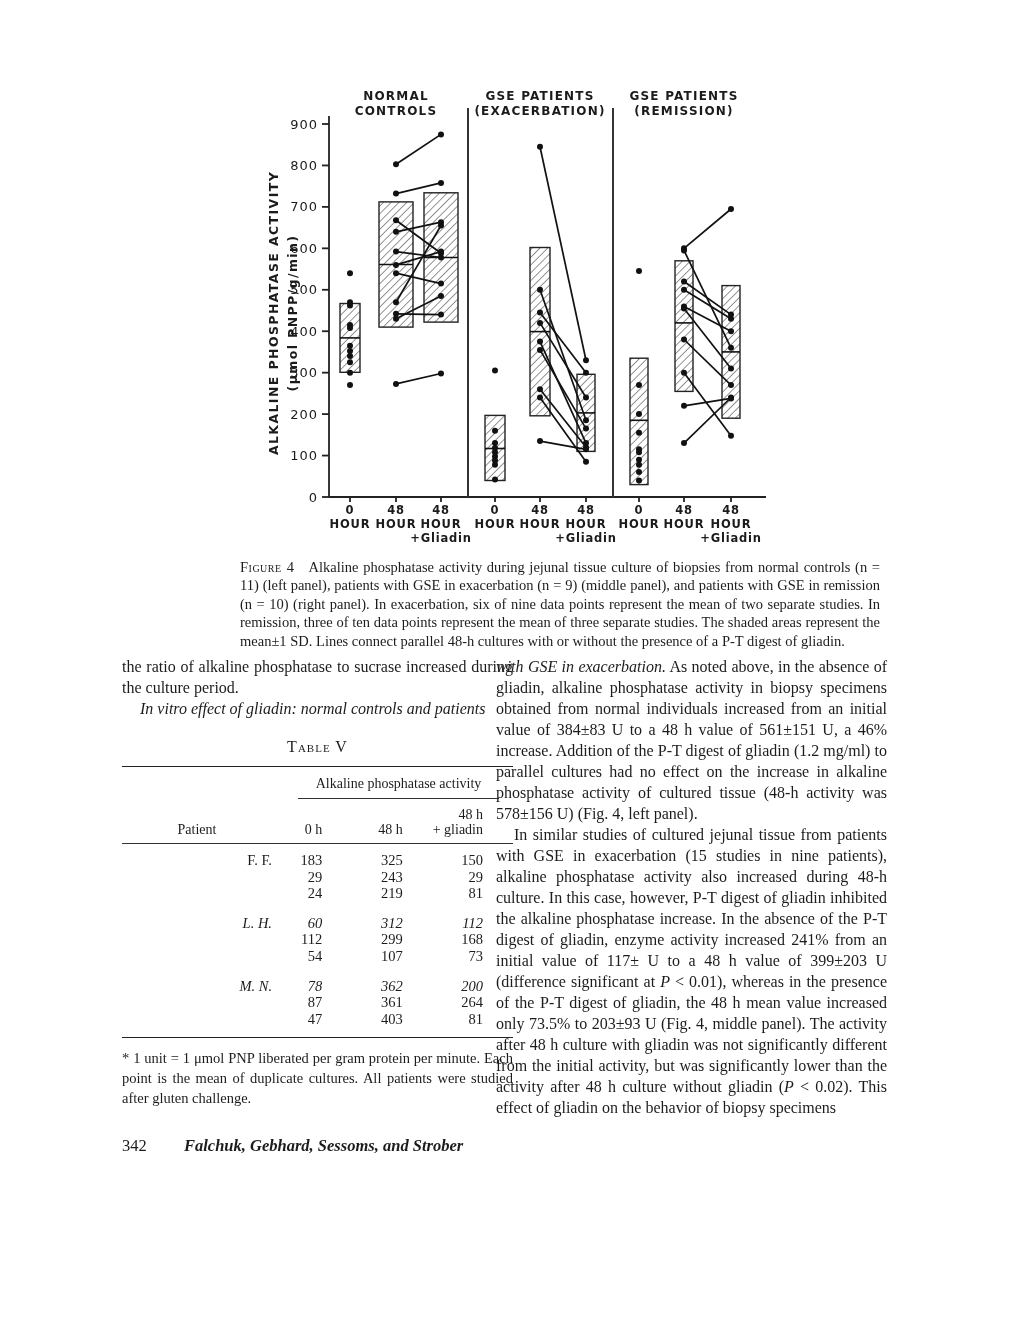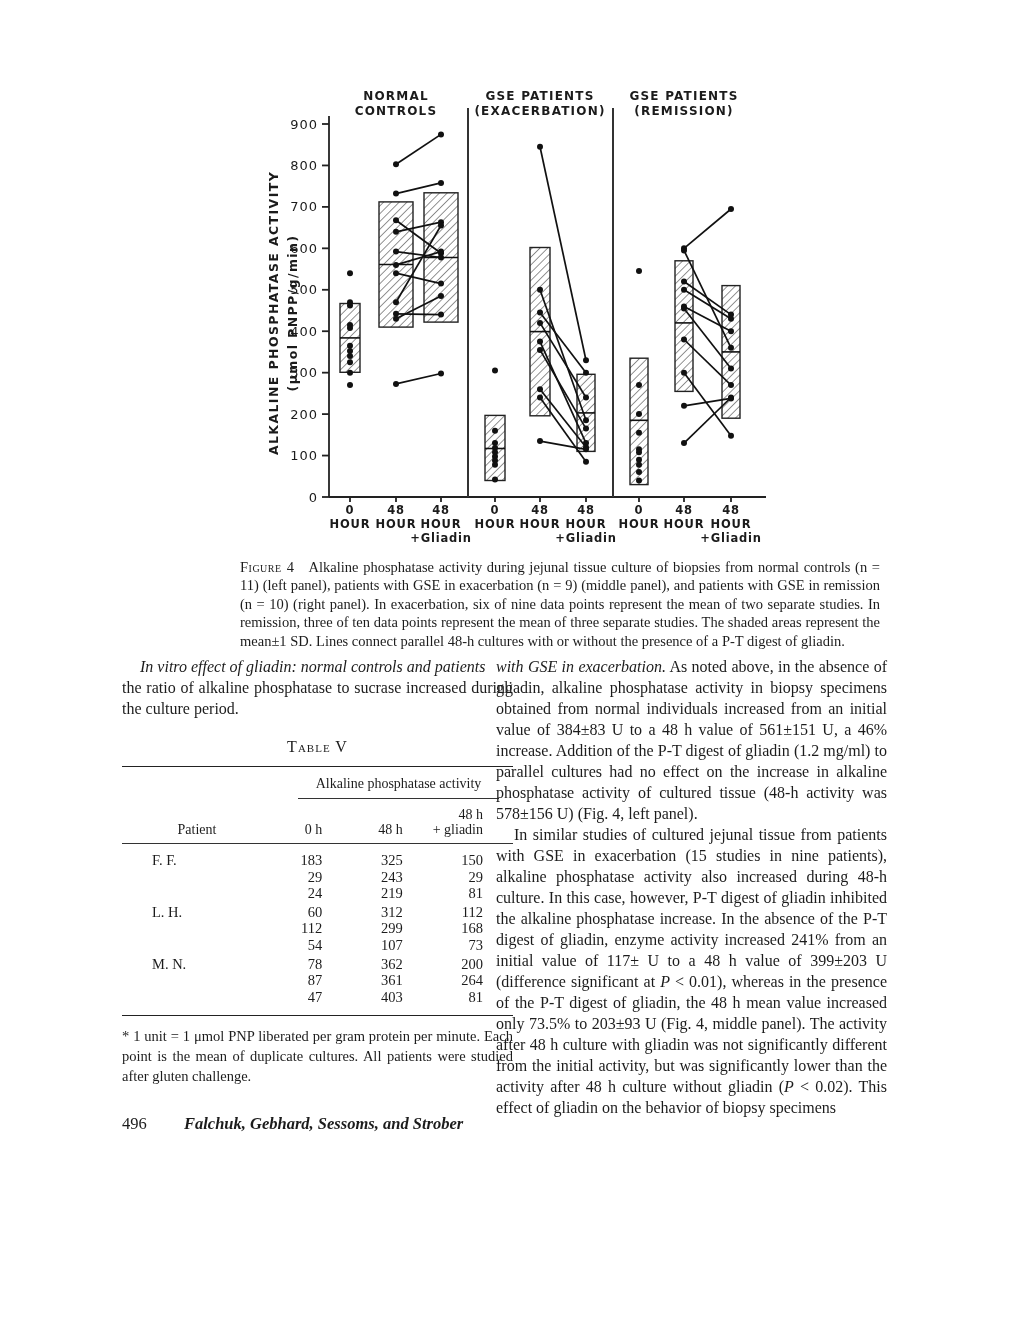--- a/index.html
+++ b/index.html
@@ -40,23 +40,23 @@
   .tv-head{ border-top:1.6px solid #222; margin-top:9px; padding-top:6px; }
   .tv-spanrow{ display:grid; grid-template-columns:150px 1fr; }
   .tv-spanhead{ grid-column:2; text-align:center; font-size:14px; padding-bottom:4px;
                 border-bottom:1px solid #333; margin:0 14px 0 26px; }
   .tv-hrow{ display:grid; grid-template-columns:150px 1fr 1fr 1fr; align-items:end;
             padding:8px 0 6px 0; border-bottom:1.2px solid #333; font-size:14px; }
   .tv-hcell{ text-align:right; padding-right:30px; line-height:15px; }
   .tv-hpatient{ text-align:center; padding-left:30px; }
   .tv-body{ padding:8px 0 10px 0; border-bottom:1.6px solid #222; font-size:14.5px; }
   .tv-row{ display:grid; grid-template-columns:150px 1fr 1fr 1fr; line-height:16.6px; }
-  .tv-gap{ margin-top:2px; }
+  .tv-gap{ margin-top:13px;font-style:italic; }
   .tv-cell{ }
-  .tv-patient{ text-align:left; padding-left:30px; }
+  .tv-patient{ text-align:right; padding-left:30px; }
   .tv-num{ text-align:right; padding-right:30px; }
   .footnote{ margin:10px 0 0 0; font-size:14.5px; line-height:20px; text-align:justify; }
   .footer{ margin-top:27px; font-size:16.5px; }
   .footer .pgnum{ display:inline-block; width:62px; }
   .footer .authors{ font-style:italic; font-weight:600; }
 </style>
 </head>
 <body>
 
 <div class="page">
@@ -278,22 +278,22 @@
           <text class="xlab" x="475" y="440" text-anchor="middle">HOUR</text>
           <text class="xlab" x="475" y="454" text-anchor="middle">+Gliadin</text>
         </g>
       </svg></div>
 
   <p class="caption">
     <span class="cap-label">Figure 4</span><span>Alkaline phosphatase activity during jejunal tissue culture of biopsies from normal controls (n = 11) (left panel), patients with GSE in exacerbation (n = 9) (middle panel), and patients with GSE in remission (n = 10) (right panel). In exacerbation, six of nine data points represent the mean of two separate studies. In remission, three of ten data points represent the mean of three separate studies. The shaded areas represent the mean±1 SD. Lines connect parallel 48-h cultures with or without the presence of a P-T digest of gliadin.</span>
   </p>
 
   <div class="col col-left">
+    <p class="body-p">the ratio of alkaline phosphatase to sucrase increased during the culture period.</p>
     <p class="body-p indent it">In vitro effect of gliadin: normal controls and patients</p>
-    <p class="body-p">the ratio of alkaline phosphatase to sucrase increased during the culture period.</p>
 
     <div class="tablev">
       <div class="tv-title">Table V</div>
       <div class="tv-head">
         <div class="tv-spanrow">
           <div class="tv-spanhead">Alkaline phosphatase activity</div>
         </div>
         <div class="tv-hrow">
           <div class="tv-hcell tv-hpatient">Patient</div>
           <div class="tv-hcell">0 h</div>
@@ -358,21 +358,21 @@
             <div class="tv-cell tv-num">47</div>
             <div class="tv-cell tv-num">403</div>
             <div class="tv-cell tv-num">81</div>
           </div>
         </div>
     </div>
 
     <p class="footnote">* 1 unit = 1 μmol PNP liberated per gram protein per minute. Each point is the mean of duplicate cultures. All patients were studied after gluten challenge.</p>
 
     <div class="footer">
-      <span class="pgnum">496</span><span class="authors">Falchuk, Gebhard, Sessoms, and Strober</span>
+      <span class="pgnum">342</span><span class="authors">Falchuk, Gebhard, Sessoms, and Strober</span>
     </div>
   </div>
 
   <div class="col col-right">
     <p class="body-p" id="rp1"><span class="it">with GSE in exacerbation.</span><span> As noted above, in the absence of gliadin, alkaline phosphatase activity in biopsy specimens obtained from normal individuals increased from an initial value of 384±83 U to a 48 h value of 561±151 U, a 46% increase. Addition of the P-T digest of gliadin (1.2 mg/ml) to parallel cultures had no effect on the increase in alkaline phosphatase activity of cultured tissue (48-h activity was 578±156 U) (Fig. 4, left panel).</span></p>
     <p class="body-p indent" id="rp2"><span>In similar studies of cultured jejunal tissue from patients with GSE in exacerbation (15 studies in nine patients), alkaline phosphatase activity also increased during 48-h culture. In this case, however, P-T digest of gliadin inhibited the alkaline phosphatase increase. In the absence of the P-T digest of gliadin, enzyme activity increased 241% from an initial value of 117± U to a 48 h value of 399±203 U (difference significant at </span><span class="it">P</span><span> &lt; 0.01), whereas in the presence of the P-T digest of gliadin, the 48 h mean value increased only 73.5% to 203±93 U (Fig. 4, middle panel). The activity after 48 h culture with gliadin was not significantly different from the initial activity, but was significantly lower than the activity after 48 h culture without gliadin (</span><span class="it">P</span><span> &lt; 0.02). This effect of gliadin on the behavior of biopsy specimens</span></p>
   </div>
 
 </div>
 

